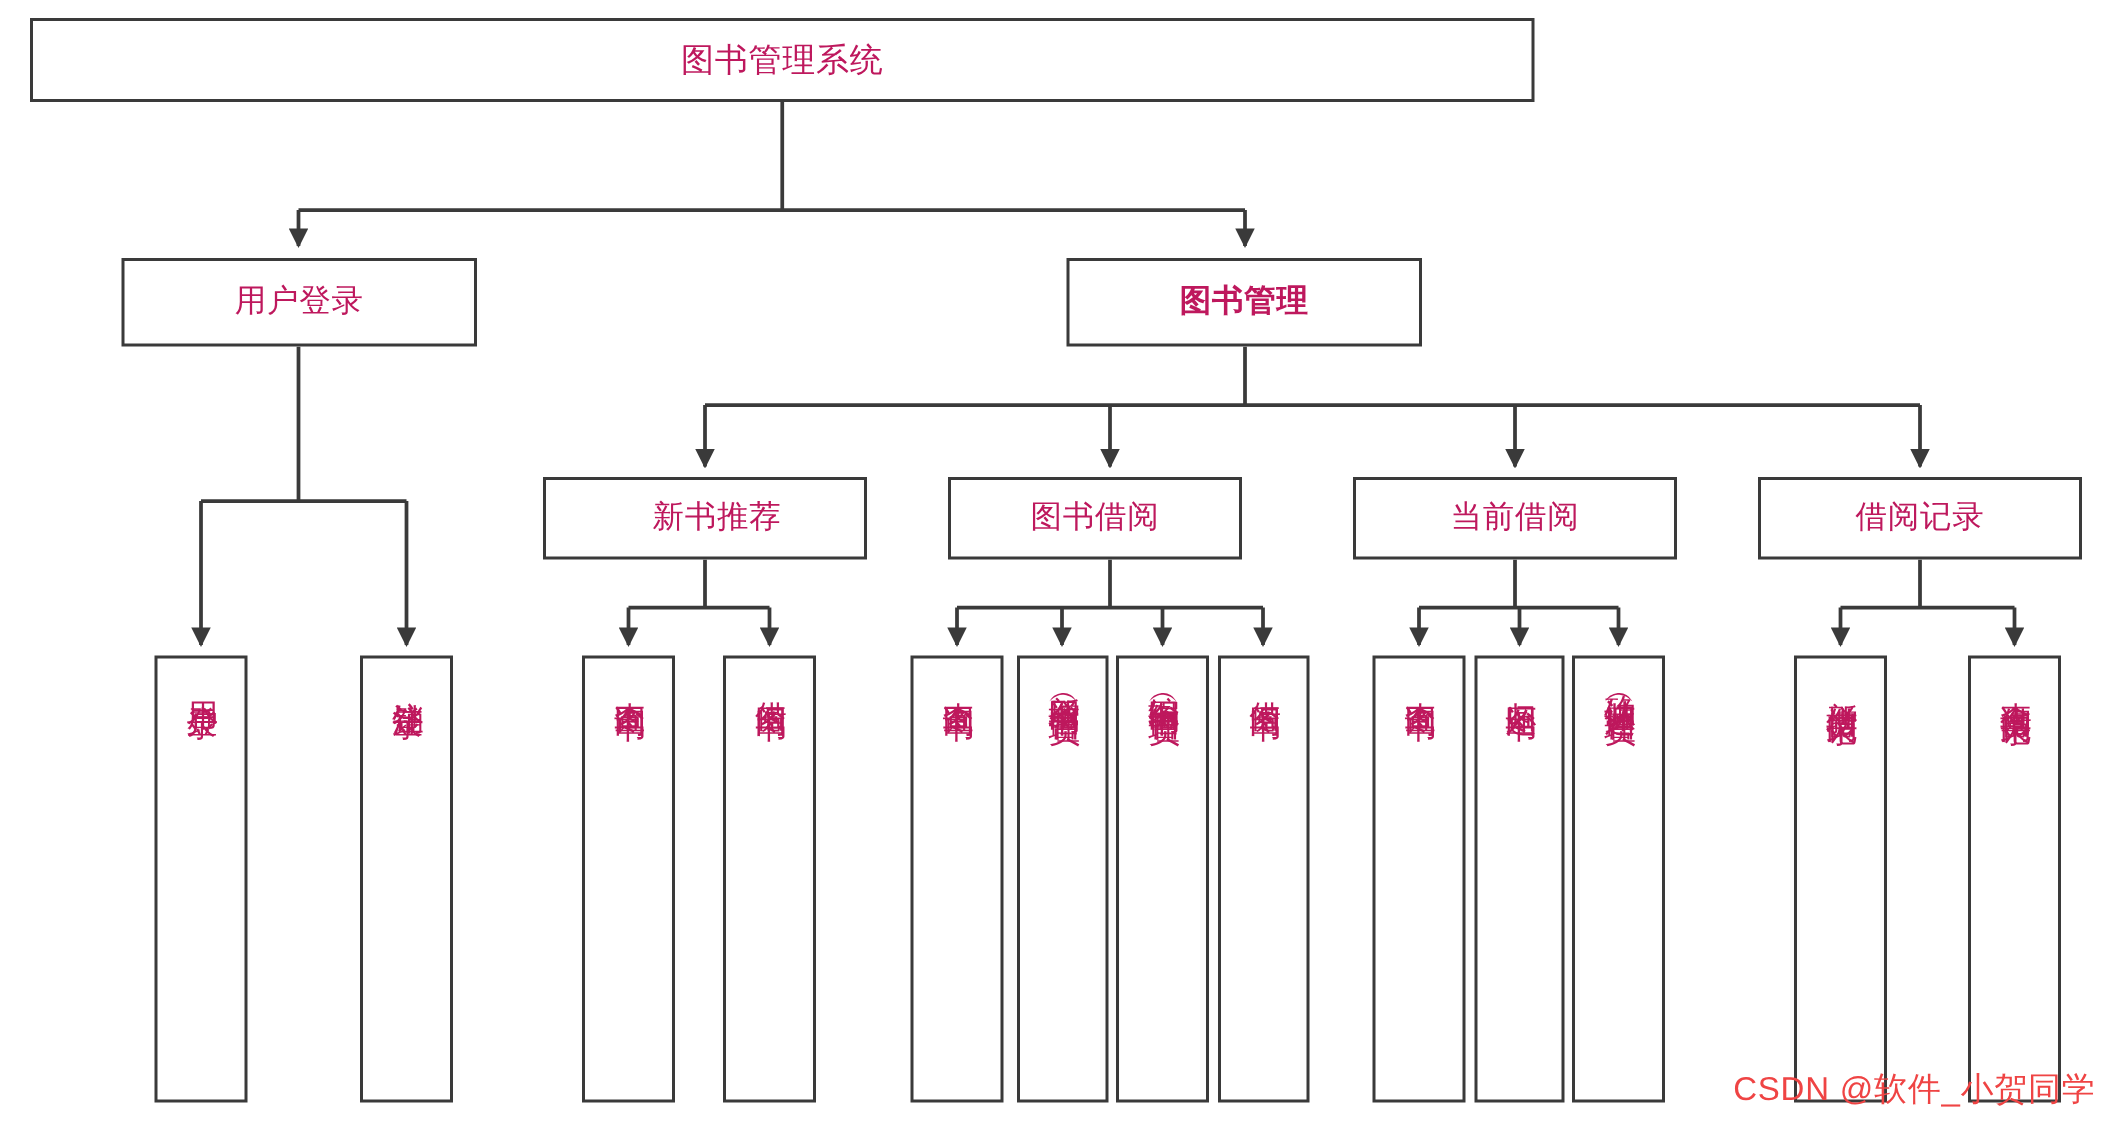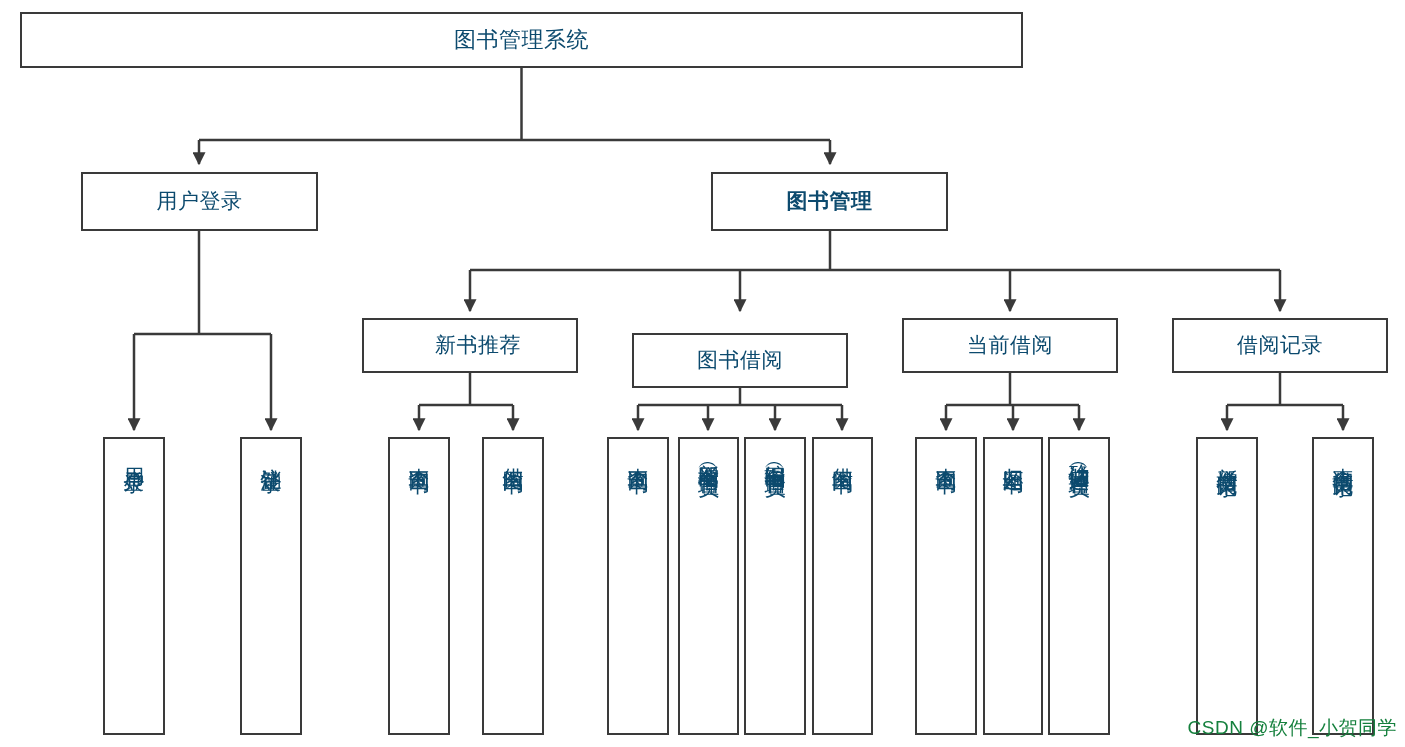--- a/index.html
+++ b/index.html
@@ -27,21 +27,21 @@
     pointer-events: none;
   }
   .node {
     position: absolute;
     box-sizing: border-box;
     border: 2.5px solid #3a3a3a;
     background: #ffffff;
     display: flex;
     align-items: center;
     justify-content: center;
-    color: #0c4a6e;
+    color: #be185d;
   }
   .node .label {
     display: block;
     text-align: center;
     line-height: 1.25;
     white-space: nowrap;
   }
   
   .node.h .label {
     font-size: 21px;
@@ -65,22 +65,22 @@
     white-space: nowrap;
     margin-top: 6px;
   }
   .node.v.tall .label {
     margin-top: 2px;
   }
   .watermark {
     position: absolute;
     right: 8px;
     bottom: 6px;
-    font-size: 19px;
-    color: #15803d;
+    font-size: 22px;
+    color: #ef4444;
     letter-spacing: 0.5px;
     white-space: nowrap;
     pointer-events: none;
   }
 </style>
 </head>
 <body>
 
 <div id="canvas">
 
@@ -141,21 +141,21 @@
   <div class="node h" style="left:81px; top:172px; width:237px; height:59px;">
     <span class="label">用户登录</span>
   </div>
   <div class="node h" style="left:711px; top:172px; width:237px; height:59px;font-weight:bold;">
     <span class="label">图书管理</span>
   </div>
 
   <div class="node h" style="left:362px; top:318px; width:216px; height:55px;padding-left:16px;">
     <span class="label">新书推荐</span>
   </div>
-  <div class="node h" style="left:632px; top:333px; width:216px; height:55px;">
+  <div class="node h" style="left:632px; top:318px; width:196px; height:55px;">
     <span class="label">图书借阅</span>
   </div>
   <div class="node h" style="left:902px; top:318px; width:216px; height:55px;">
     <span class="label">当前借阅</span>
   </div>
   <div class="node h" style="left:1172px; top:318px; width:216px; height:55px;">
     <span class="label">借阅记录</span>
   </div>
 
   <div class="node v" style="left:103px; top:437px; width:62px; height:298px;">

